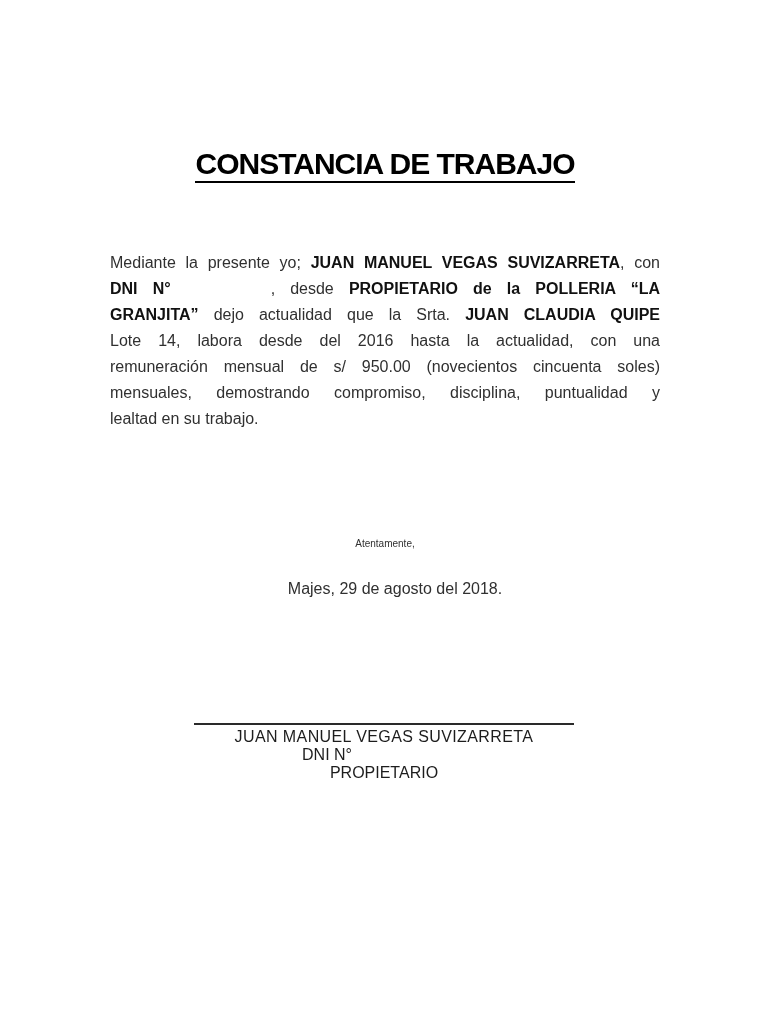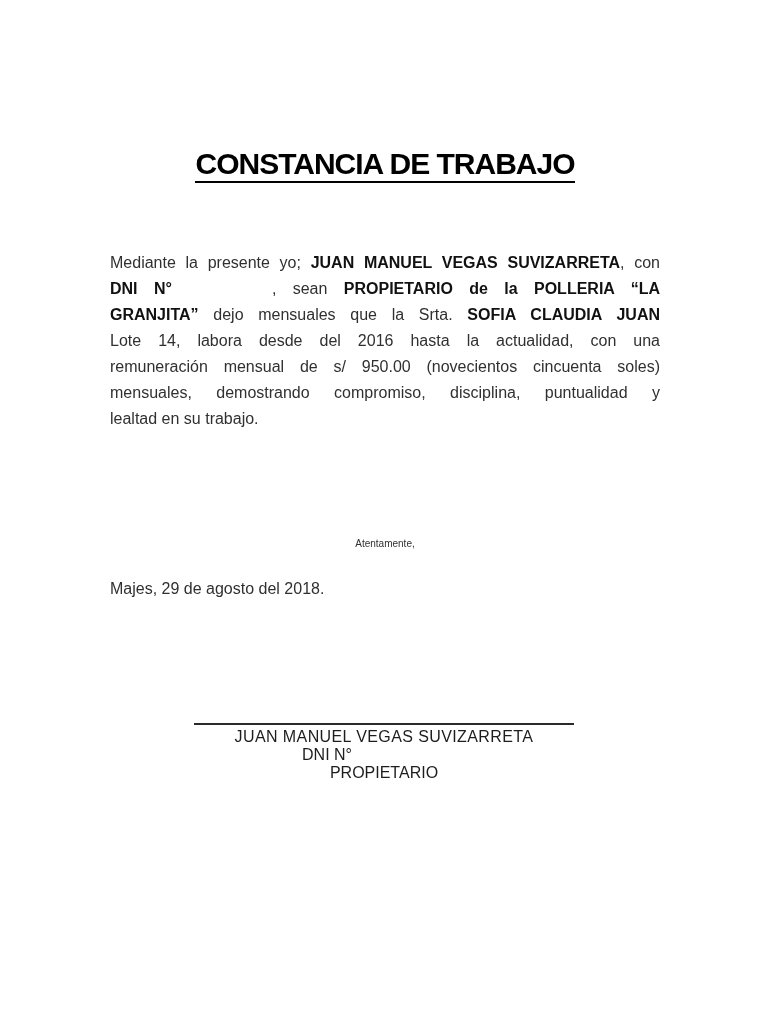--- a/index.html
+++ b/index.html
@@ -29,22 +29,22 @@
   #para-1{top:461px;}
   .line{height:26px;text-align:justify;text-align-last:justify;}
   .line.left{text-align:center;text-align-last:left;}
   .run-bold{font-weight:bold;color:var(--bold-text,#111);}
   .gap{display:inline-block;height:1px;}
   .closing{
     position:absolute;top:531px;left:110px;width:550px;
     text-align:center;font-size:10px;line-height:26px;
   }
   .date-line{
-    position:absolute;top:576px;left:110px;width:550px;
-    text-align:left;font-size:16px;line-height:26px;
+    position:absolute;top:576px;left:120px;width:550px;
+    text-align:center;font-size:16px;line-height:26px;
   }
   .signature-rule{
     position:absolute;top:723px;left:194px;width:380px;
     border-top:2px solid #2a2a2a;height:0;
   }
   .signature-block{
     position:absolute;top:728px;left:0;width:768px;
     text-align:center;font-size:16px;line-height:18px;
     color:#1d1d1d;
   }
@@ -53,22 +53,22 @@
 </style>
 </head>
 <body>
 
 <div class="page" style="--page-bg: #ffffff; --text: #303030; --bold-text: #111111; --title: #000000;">
 
   <h1 class="doc-title"><span class="underlined">CONSTANCIA DE TRABAJO</span></h1>
 
   <div class="para" id="para-0">
       <div class="line"><span class="run">Mediante la presente yo; </span><span class="run-bold">JUAN MANUEL VEGAS SUVIZARRETA</span><span class="run">, con</span></div>
-      <div class="line"><span class="run-bold">DNI N°</span><span class="gap" style="width: 100px;"></span><span class="run">, sean </span><span class="run-bold">PROPIETARIO de la POLLERIA “LA</span></div>
-      <div class="line"><span class="run-bold">GRANJITA”</span><span class="run"> dejo mensuales que la Srta. </span><span class="run-bold">SOFIA CLAUDIA JUAN</span></div>
+      <div class="line"><span class="run-bold">DNI N°</span><span class="gap" style="width: 100px;"></span><span class="run">, desde </span><span class="run-bold">PROPIETARIO de la POLLERIA “LA</span></div>
+      <div class="line"><span class="run-bold">GRANJITA”</span><span class="run"> dejo actualidad que la Srta. </span><span class="run-bold">JUAN CLAUDIA QUIPE</span></div>
       <div class="line"><span class="run">Lote 14, labora desde del 2016 hasta la actualidad, con una</span></div>
       <div class="line"><span class="run">remuneración mensual de s/ 950.00 (novecientos cincuenta soles)</span></div>
       <div class="line"><span class="run">mensuales, demostrando compromiso, disciplina, puntualidad y</span></div>
       <div class="line left"><span class="run">lealtad en su trabajo.</span></div>
     </div>
 
 
   <div class="closing">Atentamente,</div>
 
   <div class="date-line">Majes, 29 de agosto del 2018.</div>

